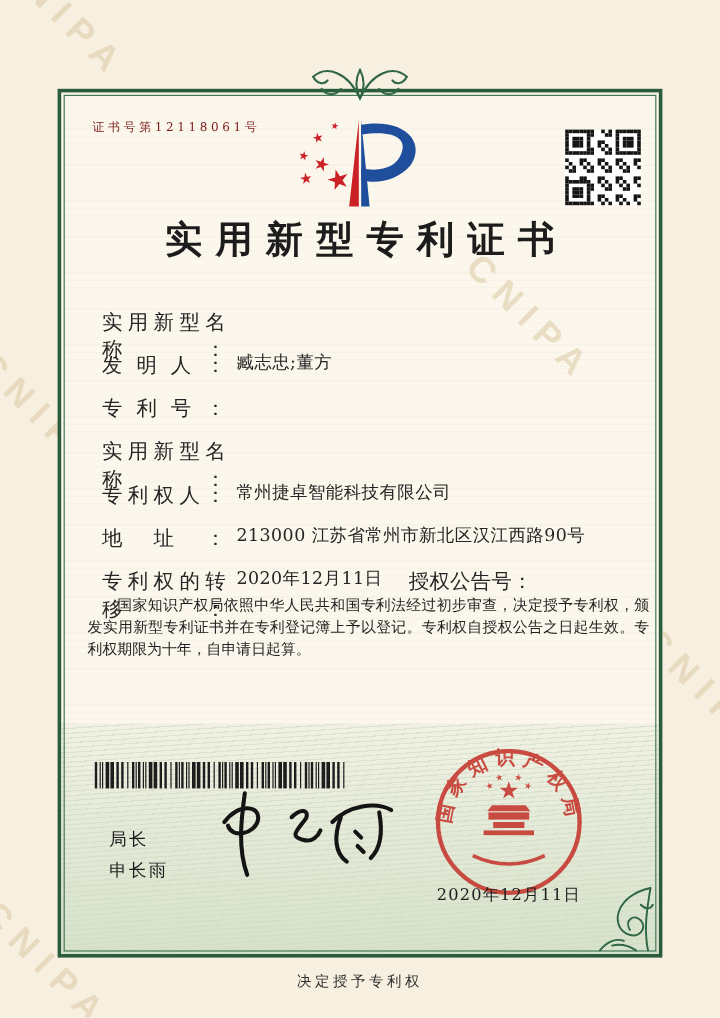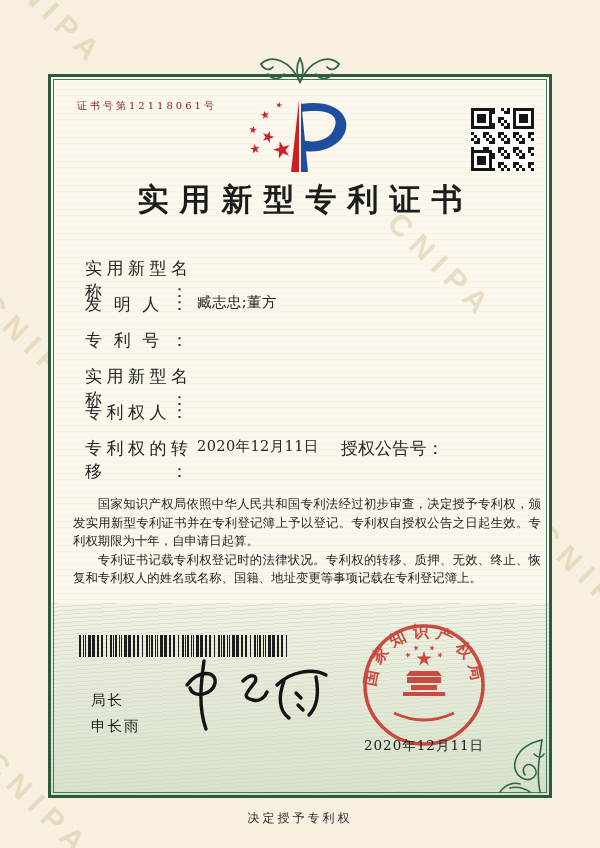--- a/index.html
+++ b/index.html
@@ -334,33 +334,37 @@
       <span class="val">臧志忠;董方</span>
     </div>
     <div class="row">
       <span class="lbl">专利号：</span>
     </div>
     <div class="row">
       <span class="lbl">实用新型名称：</span>
     </div>
     <div class="row">
       <span class="lbl">专利权人：</span>
+      <span class="val">常州捷卓智能科技有限公司</span>
+    </div>
+    <div class="row">
+      <span class="lbl">地址：</span>
+      <span class="val">213000 江苏省常州市新北区汉江西路90号</span>
     </div>
     <div class="row">
       <span class="lbl">专利权的转移：</span>
       <span class="val">2020年12月11日</span>
       <span class="grant2">
         <span class="lbl">授权公告号：</span>
       </span>
     </div>
   </div>
 
   <div class="body-text">
     <p>国家知识产权局依照中华人民共和国专利法经过初步审查，决定授予专利权，颁发实用新型专利证书并在专利登记簿上予以登记。专利权自授权公告之日起生效。专利权期限为十年，自申请日起算。</p>
-    <p>专利证书记载专利权登记时的法律状况。专利权的转移、质押、无效、终止、恢复和专利权人的姓名或名称、国籍、地址变更等事项记载在专利登记簿上。</p>
   </div>
 
   <div class="barcode">
       <i style="left:0px;width:2px"></i>
       <i style="left:4px;width:1px"></i>
       <i style="left:6px;width:1px"></i>
       <i style="left:9px;width:3px"></i>
       <i style="left:13px;width:3px"></i>
       <i style="left:18px;width:2px"></i>
       <i style="left:22px;width:2px"></i>

